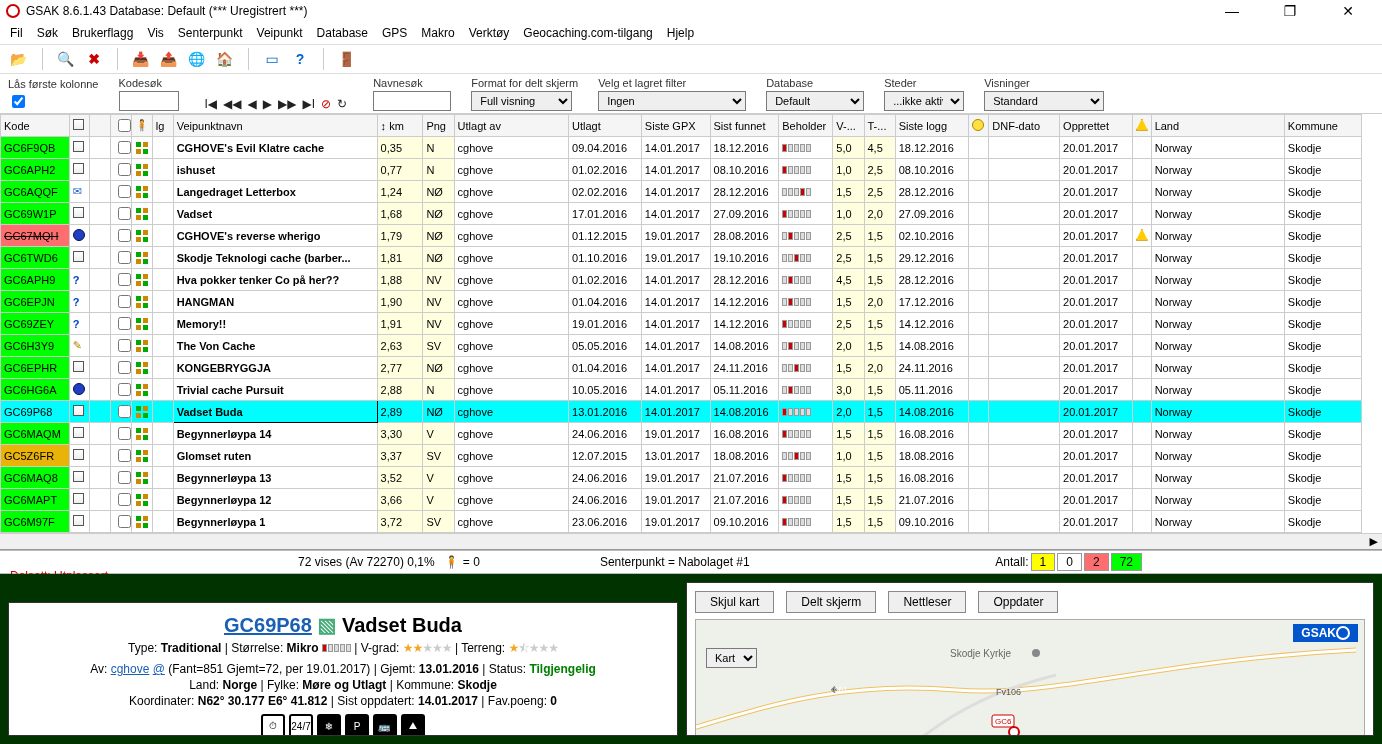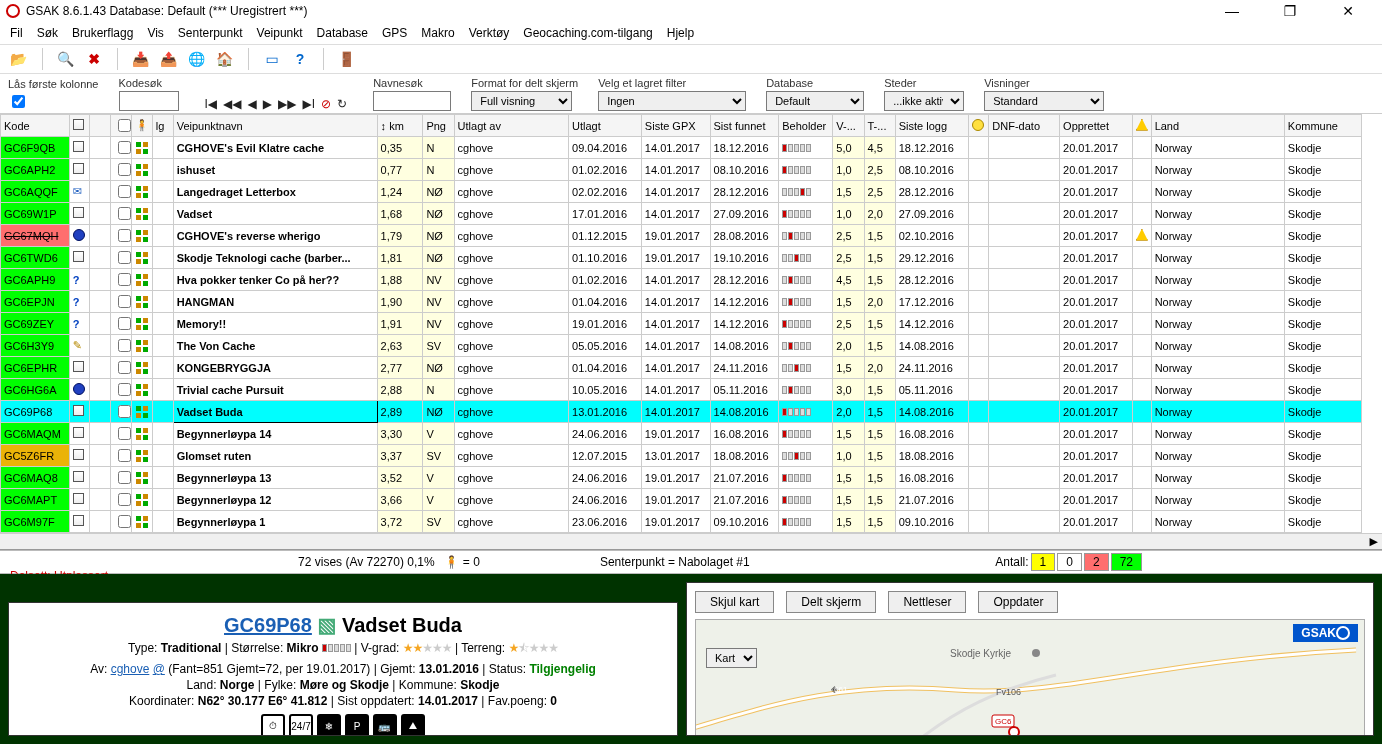--- a/index.html
+++ b/index.html
@@ -915,21 +915,21 @@
       <div class="detail-line">
         <span>Av:</span>
         <a href="#" style="color:#1a5fb4;text-decoration:underline">cghove</a>
         <a href="#" style="color:#1a5fb4">@</a>
         <span>(Fant=851 Gjemt=72, per 19.01.2017)</span> |
         <span>Gjemt:</span> <b>13.01.2016</b> |
         <span>Status:</span> <b style="color:#008000">Tilgjengelig</b>
       </div>
       <div class="detail-line">
         <span>Land:</span> <b>Norge</b> |
-        <span>Fylke:</span> <b>Møre og Skodje</b> |
+        <span>Fylke:</span> <b>Møre og Utlagt</b> |
         <span>Kommune:</span> <b>Skodje</b>
       </div>
       <div class="detail-line">
         <span>Koordinater:</span> <b>N62° 30.177 E6° 41.812</b> |
         <span>Sist oppdatert:</span> <b>14.01.2017</b> |
         <span>Fav.poeng:</span> <b>0</b>
       </div>
       <div class="attribs">
         <span class="a inv">⏱</span>
         <span class="a inv">24/7</span>

